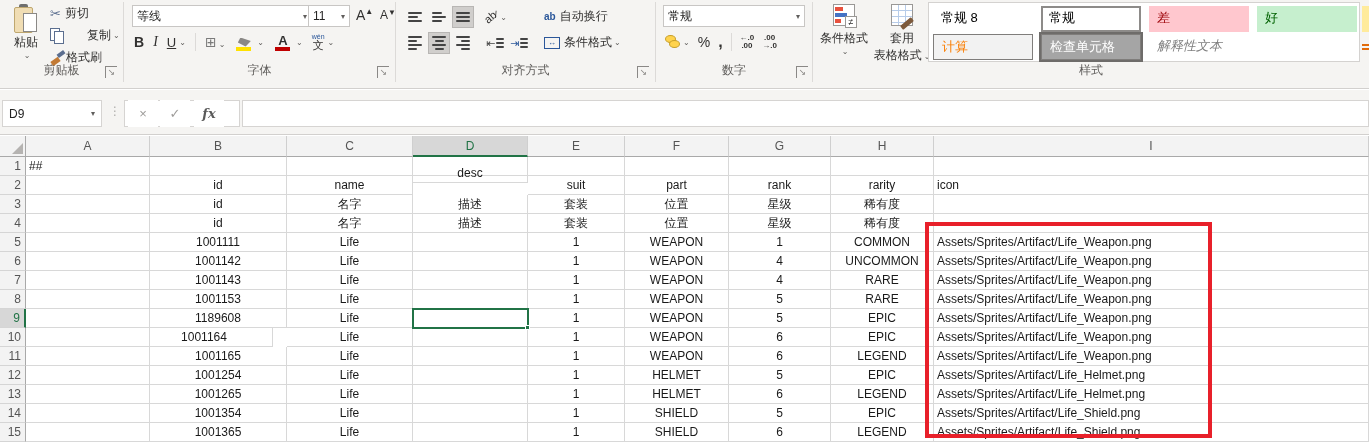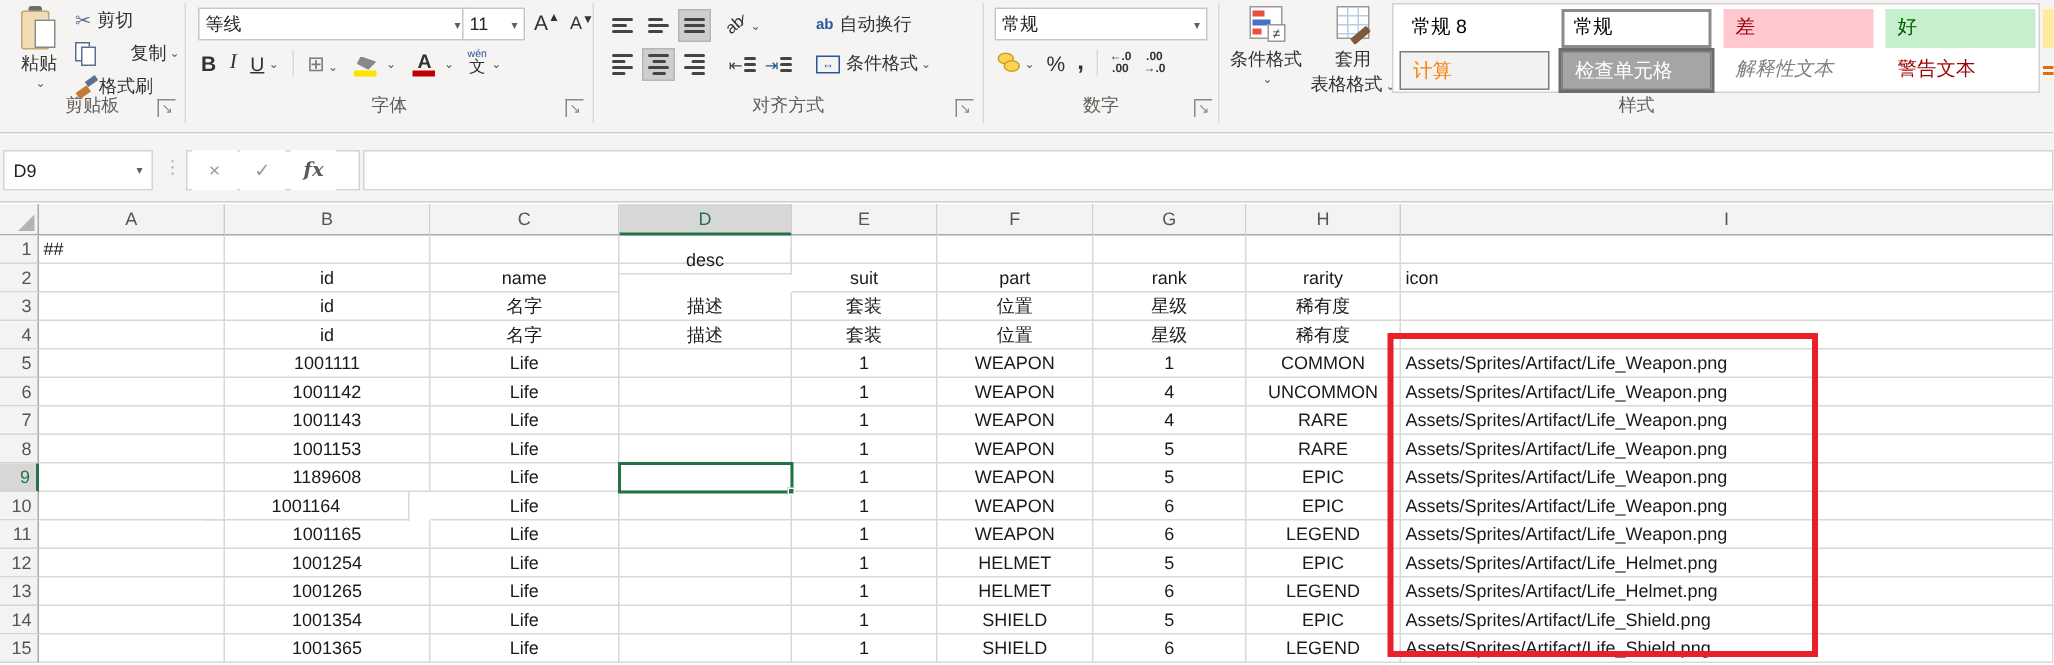--- a/index.html
+++ b/index.html
@@ -339,21 +339,20 @@
       <span style="display:block;width:7px;height:2px;background:#e26b0a"></span>
     </div>
     <div class="grp-label">样式</div>
   <div class="gal-item" style="left: 120px; top: 6px; width: 100px; background: rgb(255, 255, 255); color: rgb(0, 0, 0);">常规 8</div>
       <div class="gal-item gal-sel" style="left: 228px; top: 6px; width: 100px; background: rgb(255, 255, 255); color: rgb(0, 0, 0);">常规</div>
       <div class="gal-item" style="left: 336px; top: 6px; width: 100px; background: rgb(255, 199, 206); color: rgb(156, 0, 6);">差</div>
       <div class="gal-item" style="left: 444px; top: 6px; width: 100px; background: rgb(198, 239, 206); color: rgb(0, 97, 0);">好</div>
       <div class="gal-item gal-bordered" style="left: 120px; top: 34px; width: 100px; background: rgb(242, 242, 242); color: rgb(250, 125, 0);">计算</div>
       <div class="gal-item gal-bordered" style="left: 228px; top: 34px; width: 100px; background: rgb(165, 165, 165); color: rgb(255, 255, 255); outline: rgb(110, 108, 106) solid 2px;">检查单元格</div>
       <div class="gal-item" style="left: 336px; top: 34px; width: 100px; color: rgb(127, 127, 127); font-style: italic;">解释性文本</div>
-      <div class="gal-item" style="left: 444px; top: 34px; width: 100px; color: rgb(156, 0, 0);">警告文本</div>
     </div>
 </div>
 
 <div id="fbar">
   <div class="fb-white" id="name-box">
     <span>D9</span>
     <span class="dd">▾</span>
   </div>
   <div class="fb-dots">⋮</div>
   <div class="fb-white" style="left:124px;width:116px"></div>

